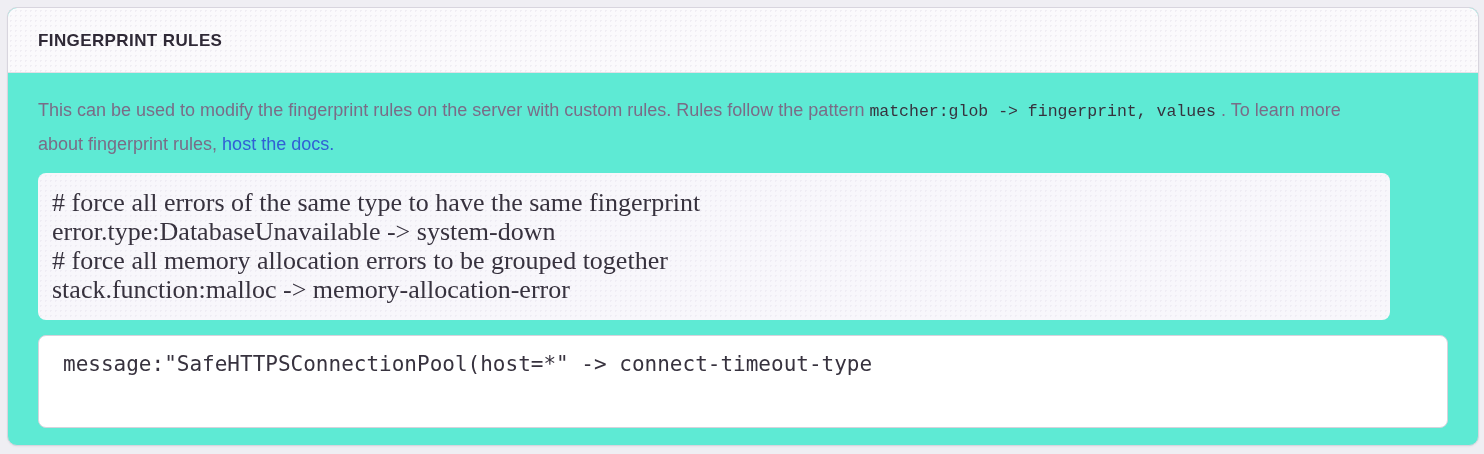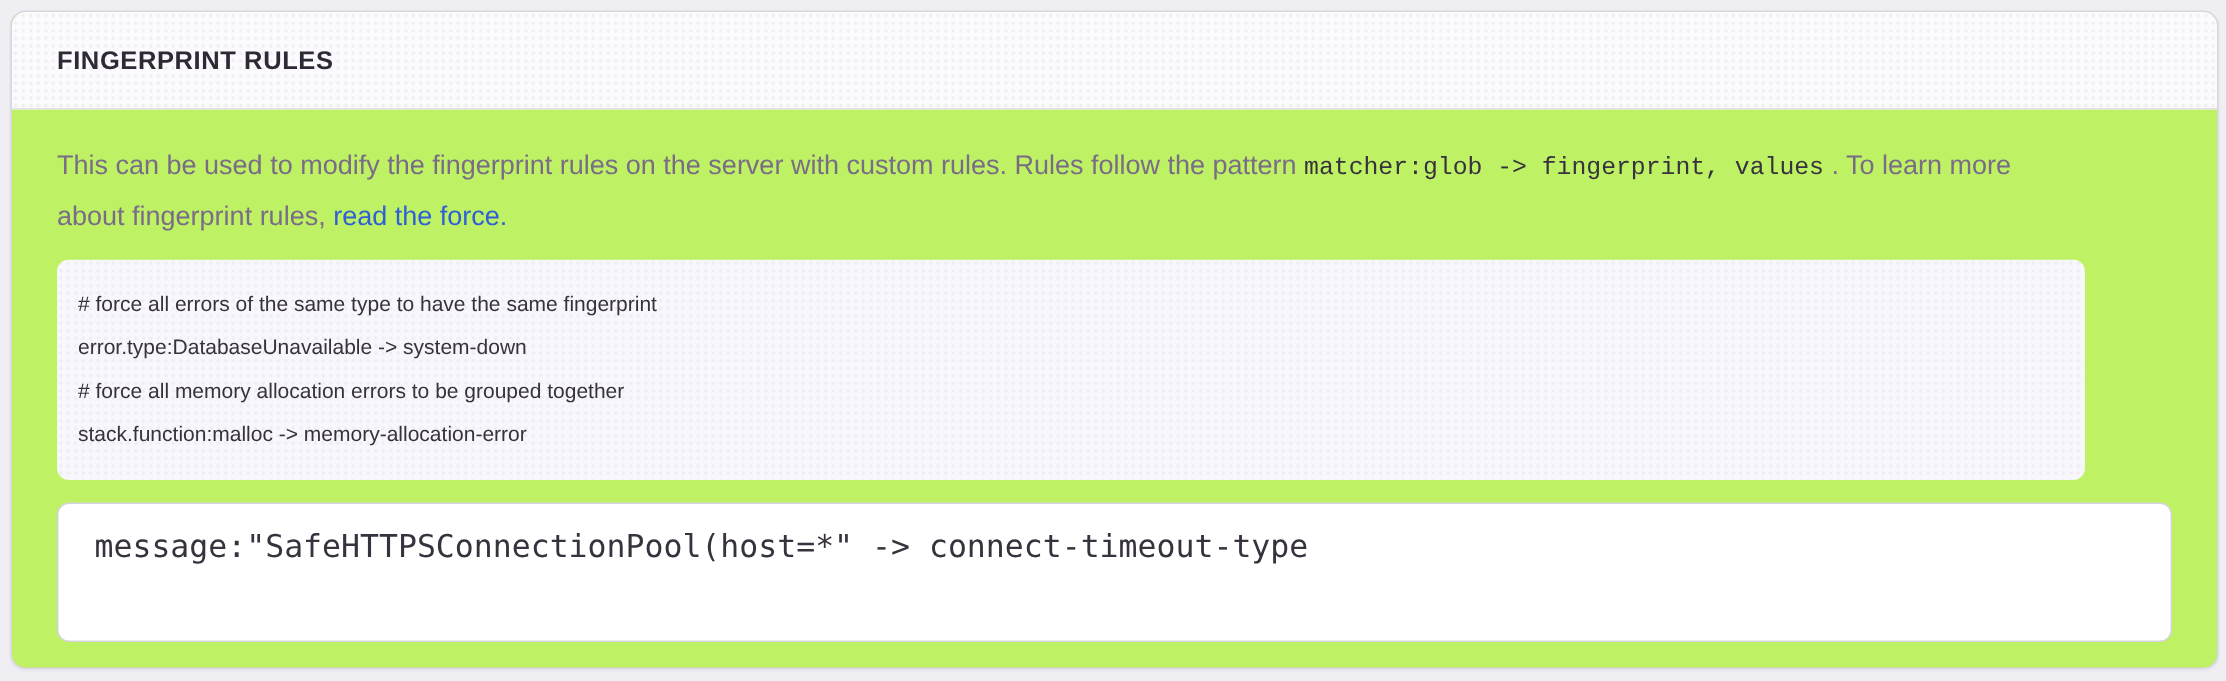--- a/index.html
+++ b/index.html
@@ -4,21 +4,21 @@
 <style>
   * { margin: 0; padding: 0; box-sizing: border-box; }
   html, body { width: 1484px; height: 454px; }
   body {
     background: #efeef3;
     font-family: "Liberation Sans", sans-serif;
     padding: 7px 5px 8px 7px;
     overflow: hidden;
   }
   .panel {
-    background: #bef264;
+    background: #5eead4;
     border: 1px solid #d8d5de;
     border-radius: 10px;
     box-shadow: 0 1px 2px rgba(50, 40, 60, 0.05);
     height: 439px;
     overflow: hidden;
   }
   .panel-header {
     background-color: #fbfafc;
     background-image: radial-gradient(circle, rgba(110, 90, 140, 0.07) 1px, transparent 1px);
     background-size: 5px 5px;
@@ -52,22 +52,22 @@
     text-decoration: none;
     cursor: pointer;
   }
   .code-example {
     margin: 13px 58px 0 0;
     background-color: #f8f7fb;
     background-image: radial-gradient(circle, rgba(110, 90, 140, 0.06) 1px, transparent 1px);
     background-size: 5px 5px;
     border-radius: 8px;
     padding: 15px 14px 16px 14px;
-    font-family: Liberation Sans, sans-serif;
-    font-size: 14px;
+    font-family: Liberation Serif, serif;
+    font-size: 26px;
     line-height: 29px;
     color: #37323e;
     white-space: pre;
     overflow: hidden;
   }
   .rules-textarea {
     display: block;
     margin-top: 15px;
     width: 100%;
     height: 93px;
@@ -86,21 +86,21 @@
   }
 </style>
 </head>
 <body>
 
 <section class="panel">
   <header class="panel-header">
     <h2 class="panel-title">FINGERPRINT RULES</h2>
   </header>
   <div class="panel-body">
-    <p class="description"><span>This can be used to modify the fingerprint rules on the server with custom rules. Rules follow the pattern</span><code class="inline-code">matcher:glob -&gt; fingerprint, values</code><span>. To learn more about fingerprint rules, </span><a class="docs-link" href="#">read the force.</a></p>
+    <p class="description"><span>This can be used to modify the fingerprint rules on the server with custom rules. Rules follow the pattern</span><code class="inline-code">matcher:glob -&gt; fingerprint, values</code><span>. To learn more about fingerprint rules, </span><a class="docs-link" href="#">host the docs.</a></p>
 
     <pre class="code-example"># force all errors of the same type to have the same fingerprint
 error.type:DatabaseUnavailable -&gt; system-down
 # force all memory allocation errors to be grouped together
 stack.function:malloc -&gt; memory-allocation-error</pre>
 
     <textarea class="rules-textarea" spellcheck="false" style="">message:"SafeHTTPSConnectionPool(host=*" -&gt; connect-timeout-type</textarea>
   </div>
 </section>
 

